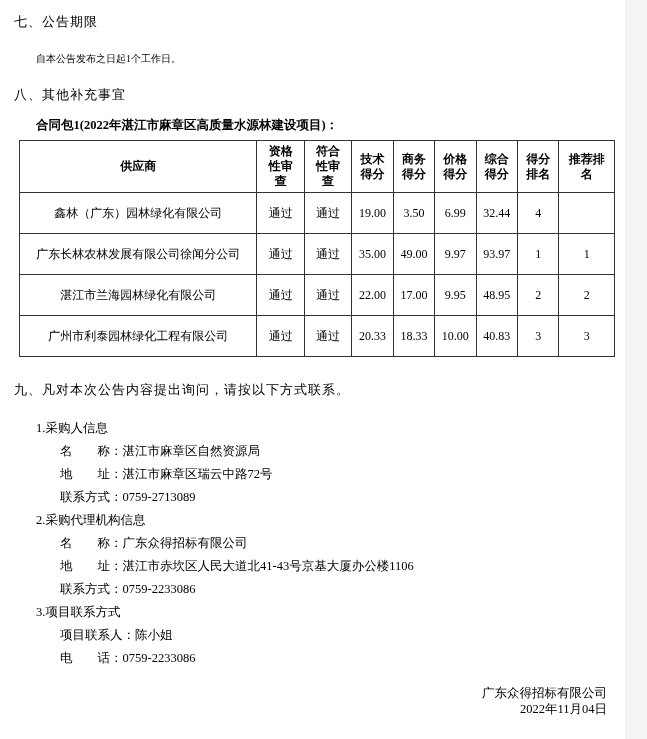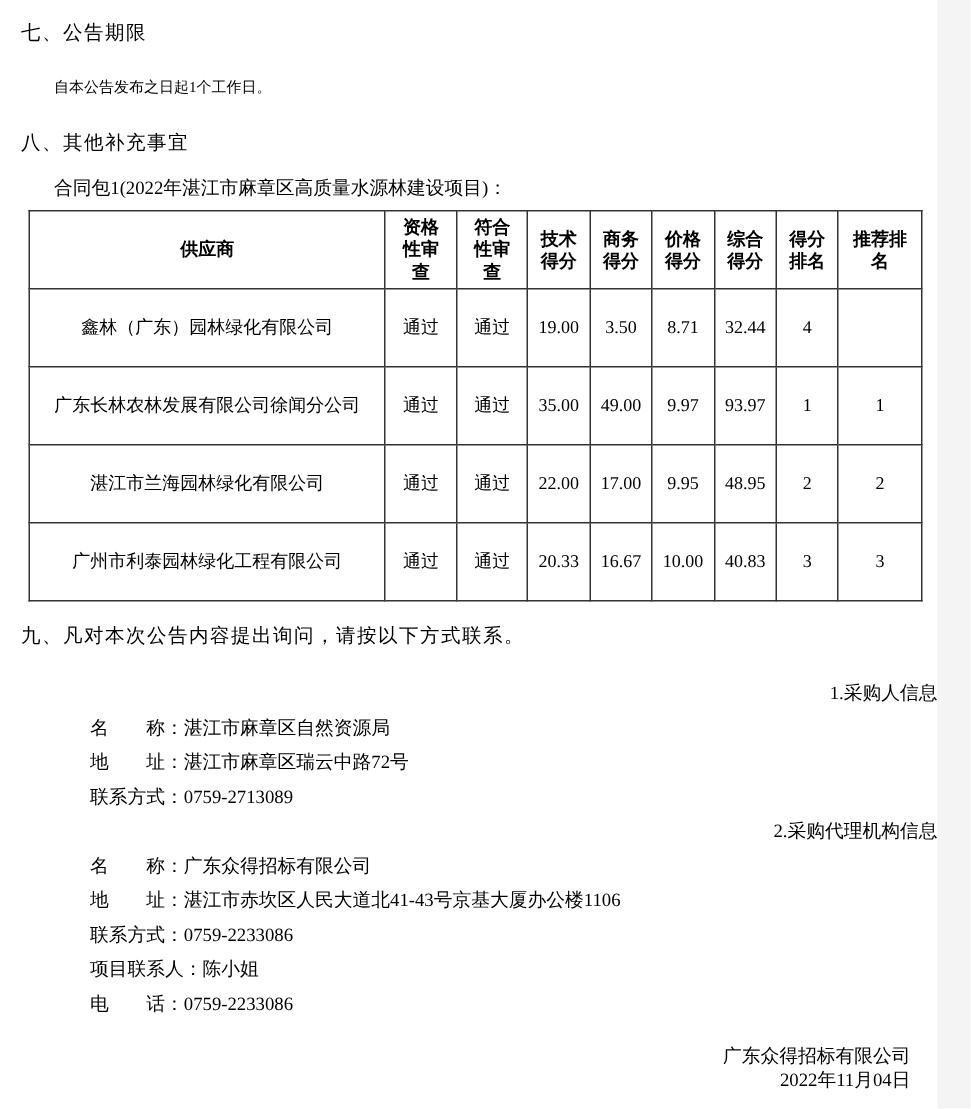--- a/index.html
+++ b/index.html
@@ -22,48 +22,48 @@
     padding: 15px 0 0 14px;
   }
   h3.sec-heading {
     font-size: 13px;
     line-height: 14px;
     font-weight: normal;
     letter-spacing: 1px;
   }
   .sec7-body { margin: 23px 0 0 22px; font-size: 10px; line-height: 14px; }
   .sec8-heading { margin-top: 22px; }
-  .sec8-intro { margin: 16px 0 0 22px; font-size: 12.5px; line-height: 14px; }
+  .sec8-intro { margin: 16px 0 0 22px; font-size: 12.5px; line-height: 14px; font-weight: bold; }
 
   table.eval {
     margin: 8px 0 0 5px;
     border-collapse: collapse;
     table-layout: fixed;
     width: 596px;
     font-size: 12px;
   }
   table.eval th, table.eval td {
     border: 1px solid #333333;
     text-align: center;
     vertical-align: middle;
     line-height: 15px;
     padding: 3px 6px;
     word-break: break-all;
   }
   table.eval th {
     font-weight: bold;
     height: 42px;
   }
-  table.eval td { height: 52px; }
+  table.eval td { height: 41px; }
 
-  .sec9-heading { margin-top: 16px; }
+  .sec9-heading { margin-top: 26px; }
 
   .contacts { margin-top: 20px; font-size: 12.5px; }
   .contacts p { line-height: 23px; }
-  .lvl1 { margin-left: 22px; text-align: right; }
+  .lvl1 { margin-left: 22px; }
   .lvl2 { margin-left: 46px; font-family: Liberation Serif, serif; }
 
   .sig { text-align: right; padding-right: 18px; font-size: 12.5px; line-height: 14px; }
   .sig-company { margin-top: 16px; }
   .sig-date { margin-top: 2px; }
 
   .attachments {
     margin-top: 26px;
     font-family: "Liberation Sans", "DejaVu Sans", sans-serif;
     font-size: 12px;
@@ -109,21 +109,21 @@
         <th>推荐排名</th>
       </tr>
     </thead>
     <tbody>
       <tr>
         <td>鑫林（广东）园林绿化有限公司</td>
         <td>通过</td>
         <td>通过</td>
         <td>19.00</td>
         <td>3.50</td>
-        <td>8.71</td>
+        <td>6.99</td>
         <td>32.44</td>
         <td>4</td>
         <td></td>
       </tr>
       <tr>
         <td>广东长林农林发展有限公司徐闻分公司</td>
         <td>通过</td>
         <td>通过</td>
         <td>35.00</td>
         <td>49.00</td>
@@ -141,21 +141,21 @@
         <td>9.95</td>
         <td>48.95</td>
         <td>2</td>
         <td>2</td>
       </tr>
       <tr>
         <td>广州市利泰园林绿化工程有限公司</td>
         <td>通过</td>
         <td>通过</td>
         <td>20.33</td>
-        <td>16.67</td>
+        <td>18.33</td>
         <td>10.00</td>
         <td>40.83</td>
         <td>3</td>
         <td>3</td>
       </tr>
     </tbody>
   </table>
 
   <h3 class="sec-heading sec9-heading">九、凡对本次公告内容提出询问，请按以下方式联系。</h3>
 
@@ -163,20 +163,21 @@
     <p class="lvl1">1.采购人信息</p>
     <p class="lvl2"><span>名　　称：</span><span>湛江市麻章区自然资源局</span></p>
     <p class="lvl2"><span>地　　址：</span><span>湛江市麻章区瑞云中路72号</span></p>
     <p class="lvl2"><span>联系方式：</span><span>0759-2713089</span></p>
 
     <p class="lvl1">2.采购代理机构信息</p>
     <p class="lvl2"><span>名　　称：</span><span>广东众得招标有限公司</span></p>
     <p class="lvl2"><span>地　　址：</span><span>湛江市赤坎区人民大道北41-43号京基大厦办公楼1106</span></p>
     <p class="lvl2"><span>联系方式：</span><span>0759-2233086</span></p>
 
+    <p class="lvl1">3.项目联系方式</p>
     <p class="lvl2"><span>项目联系人：</span><span>陈小姐</span></p>
     <p class="lvl2"><span>电　　话：</span><span>0759-2233086</span></p>
   </div>
 
   <p class="sig sig-company">广东众得招标有限公司</p>
   <p class="sig sig-date">2022年11月04日</p>
 
   <div class="attachments">
     <div class="att-label">相关附件：</div>
 

